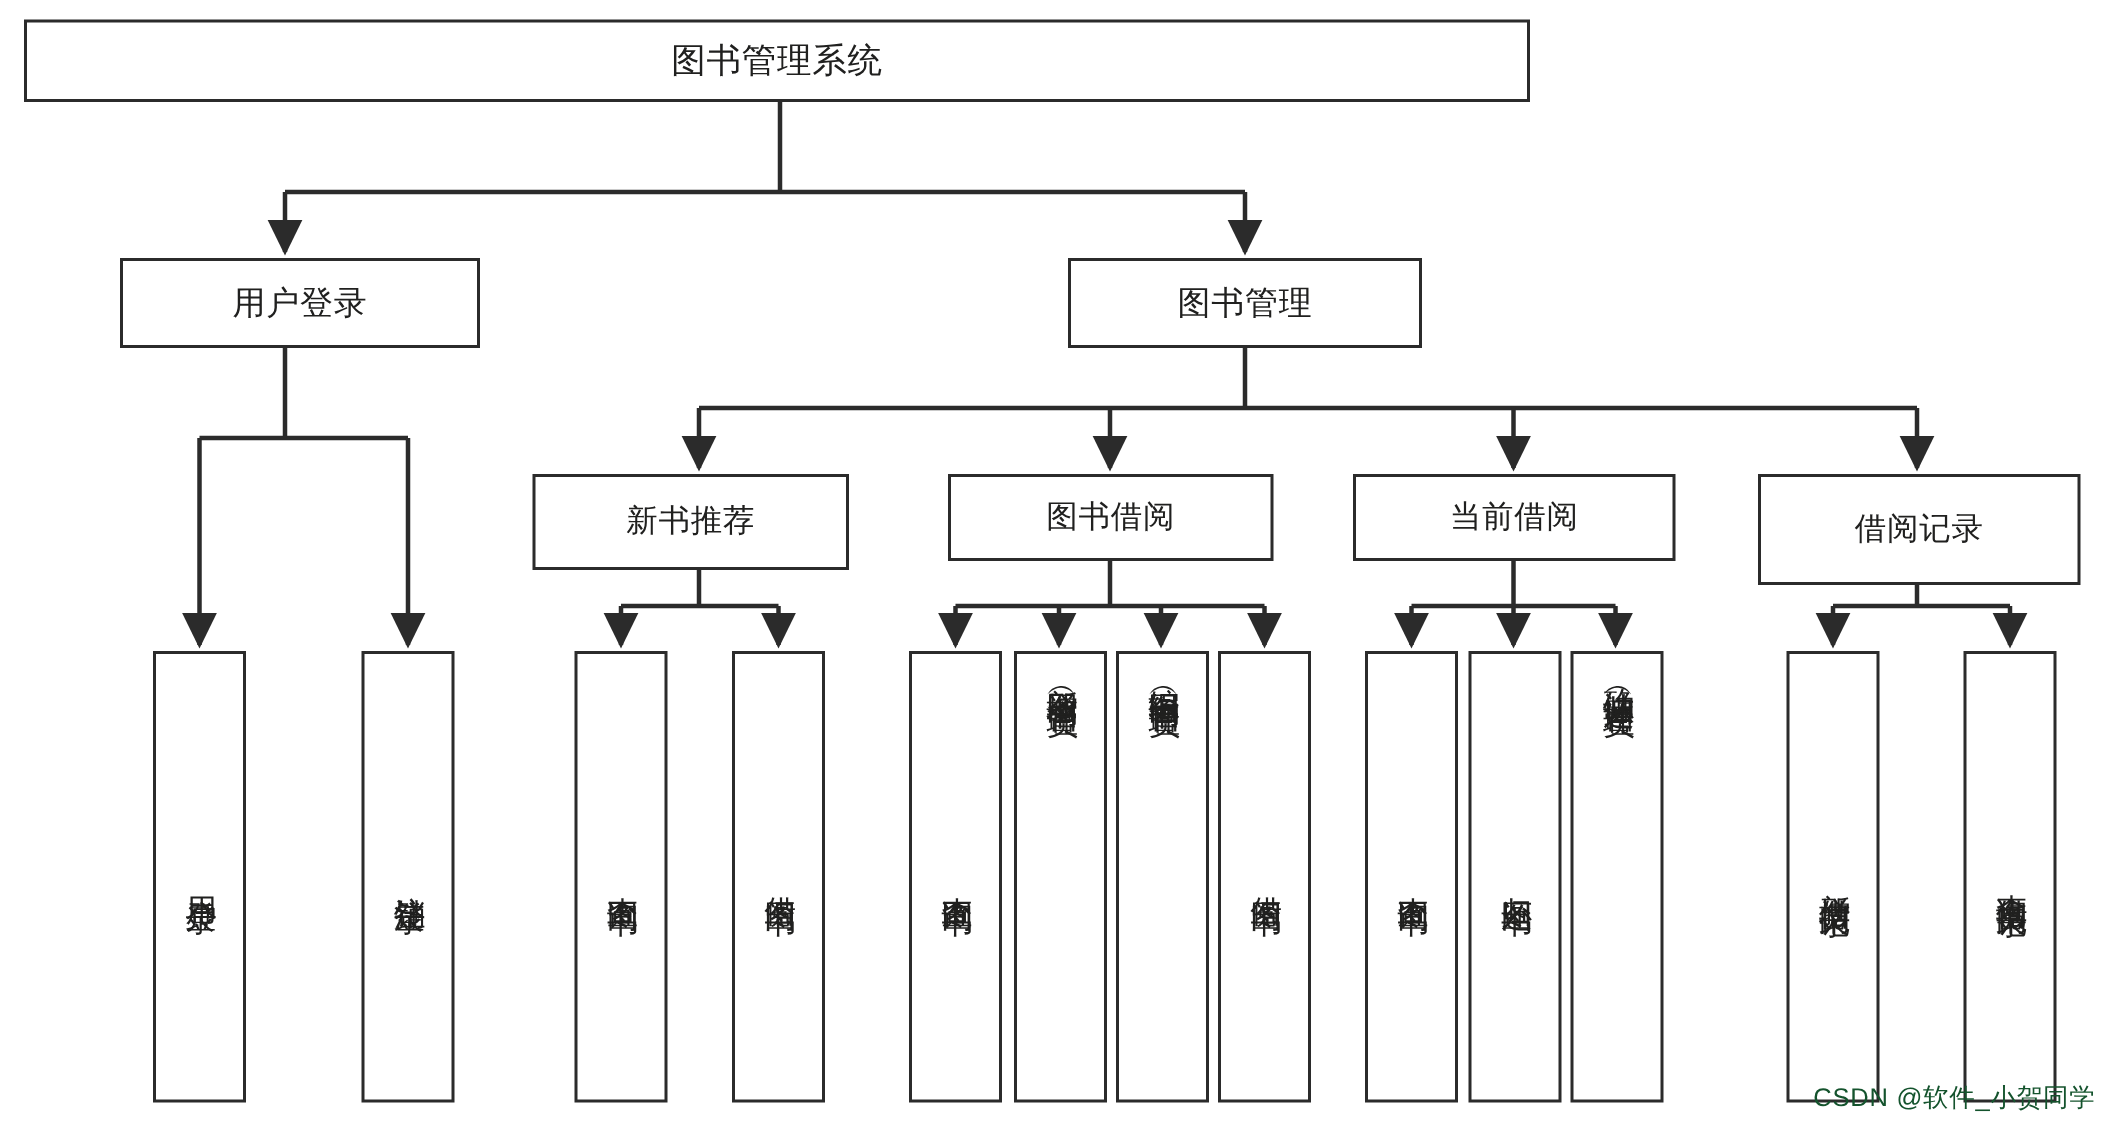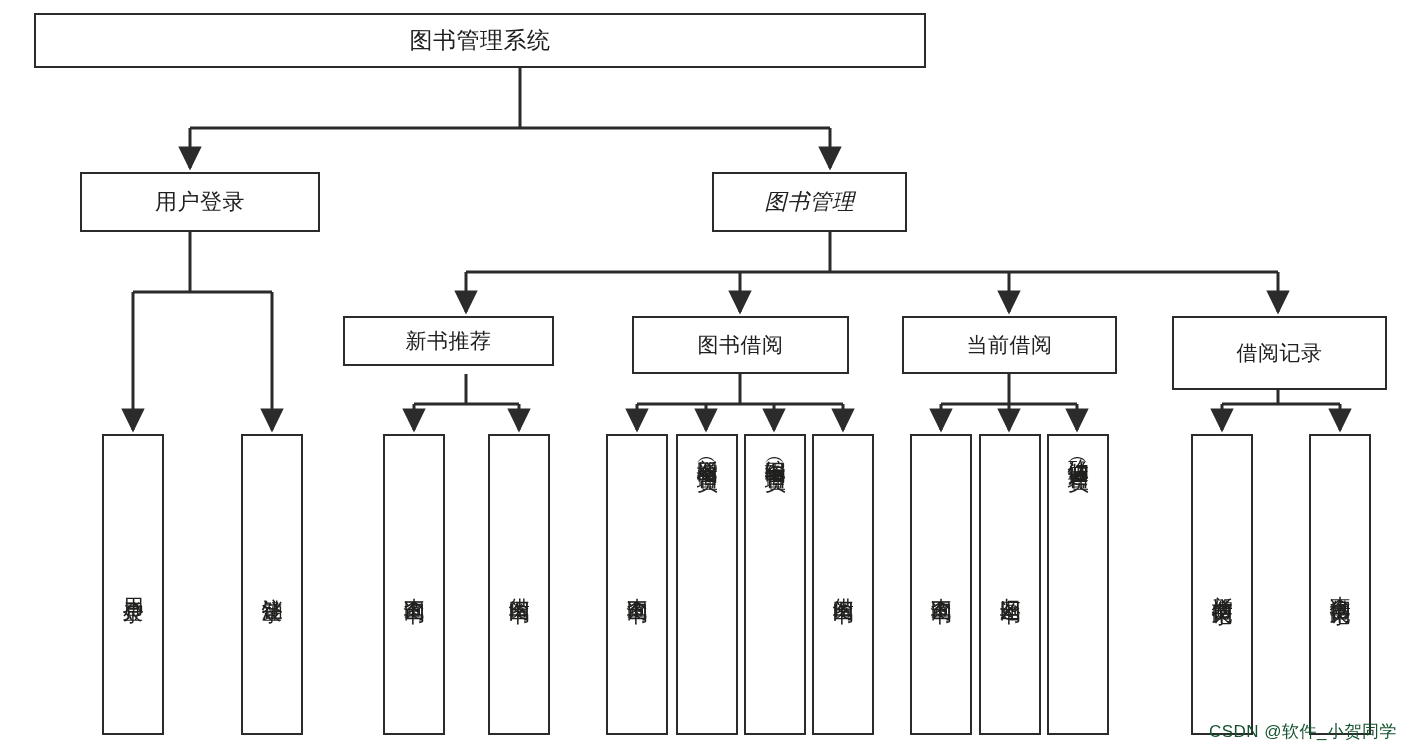--- a/index.html
+++ b/index.html
@@ -139,33 +139,33 @@
     </g>
 
     <g stroke="#2b2b2b" stroke-width="3" fill="none">
       <path d="M1278,374 L1278,404"></path>
       <path d="M1222,404 L1340,404"></path>
       <path d="M1222,404 L1222,430" marker-end="url(#arrowhead)"></path>
       <path d="M1340,404 L1340,430" marker-end="url(#arrowhead)"></path>
     </g>
   </svg>
 
-  <div class="node-box level0" style="left:34px; top:13px; width:892px; height:55px;">
+  <div class="node-box level0" style="left:16px; top:13px; width:1004px; height:55px;">
     <span class="node-label">图书管理系统</span>
   </div>
 
   <div class="node-box level1" style="left:80px; top:172px; width:240px; height:60px;">
     <span class="node-label">用户登录</span>
   </div>
 
-  <div class="node-box level1" style="left:712px; top:172px; width:195px; height:60px;font-style:italic;">
+  <div class="node-box level1" style="left:712px; top:172px; width:236px; height:60px;">
     <span class="node-label">图书管理</span>
   </div>
 
-  <div class="node-box level2" style="left:343px; top:316px; width:211px; height:50px;align-items:center;">
+  <div class="node-box level2" style="left:355px; top:316px; width:211px; height:64px;align-items:center;">
     <span class="node-label">新书推荐</span>
   </div>
 
   <div class="node-box level2" style="left:632px; top:316px; width:217px; height:58px;">
     <span class="node-label">图书借阅</span>
   </div>
 
   <div class="node-box level2" style="left:902px; top:316px; width:215px; height:58px;">
     <span class="node-label">当前借阅</span>
   </div>

